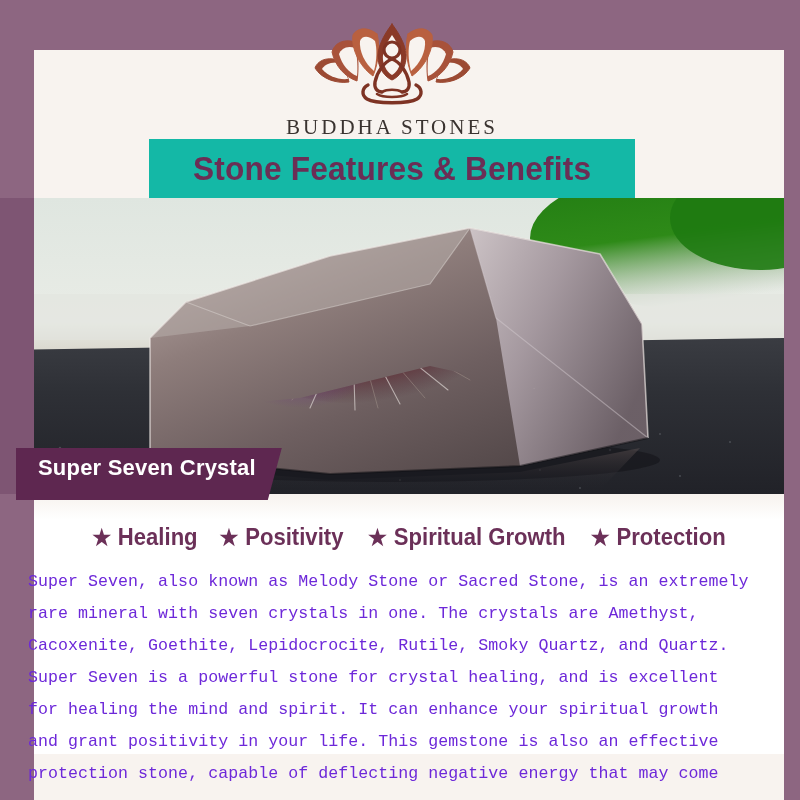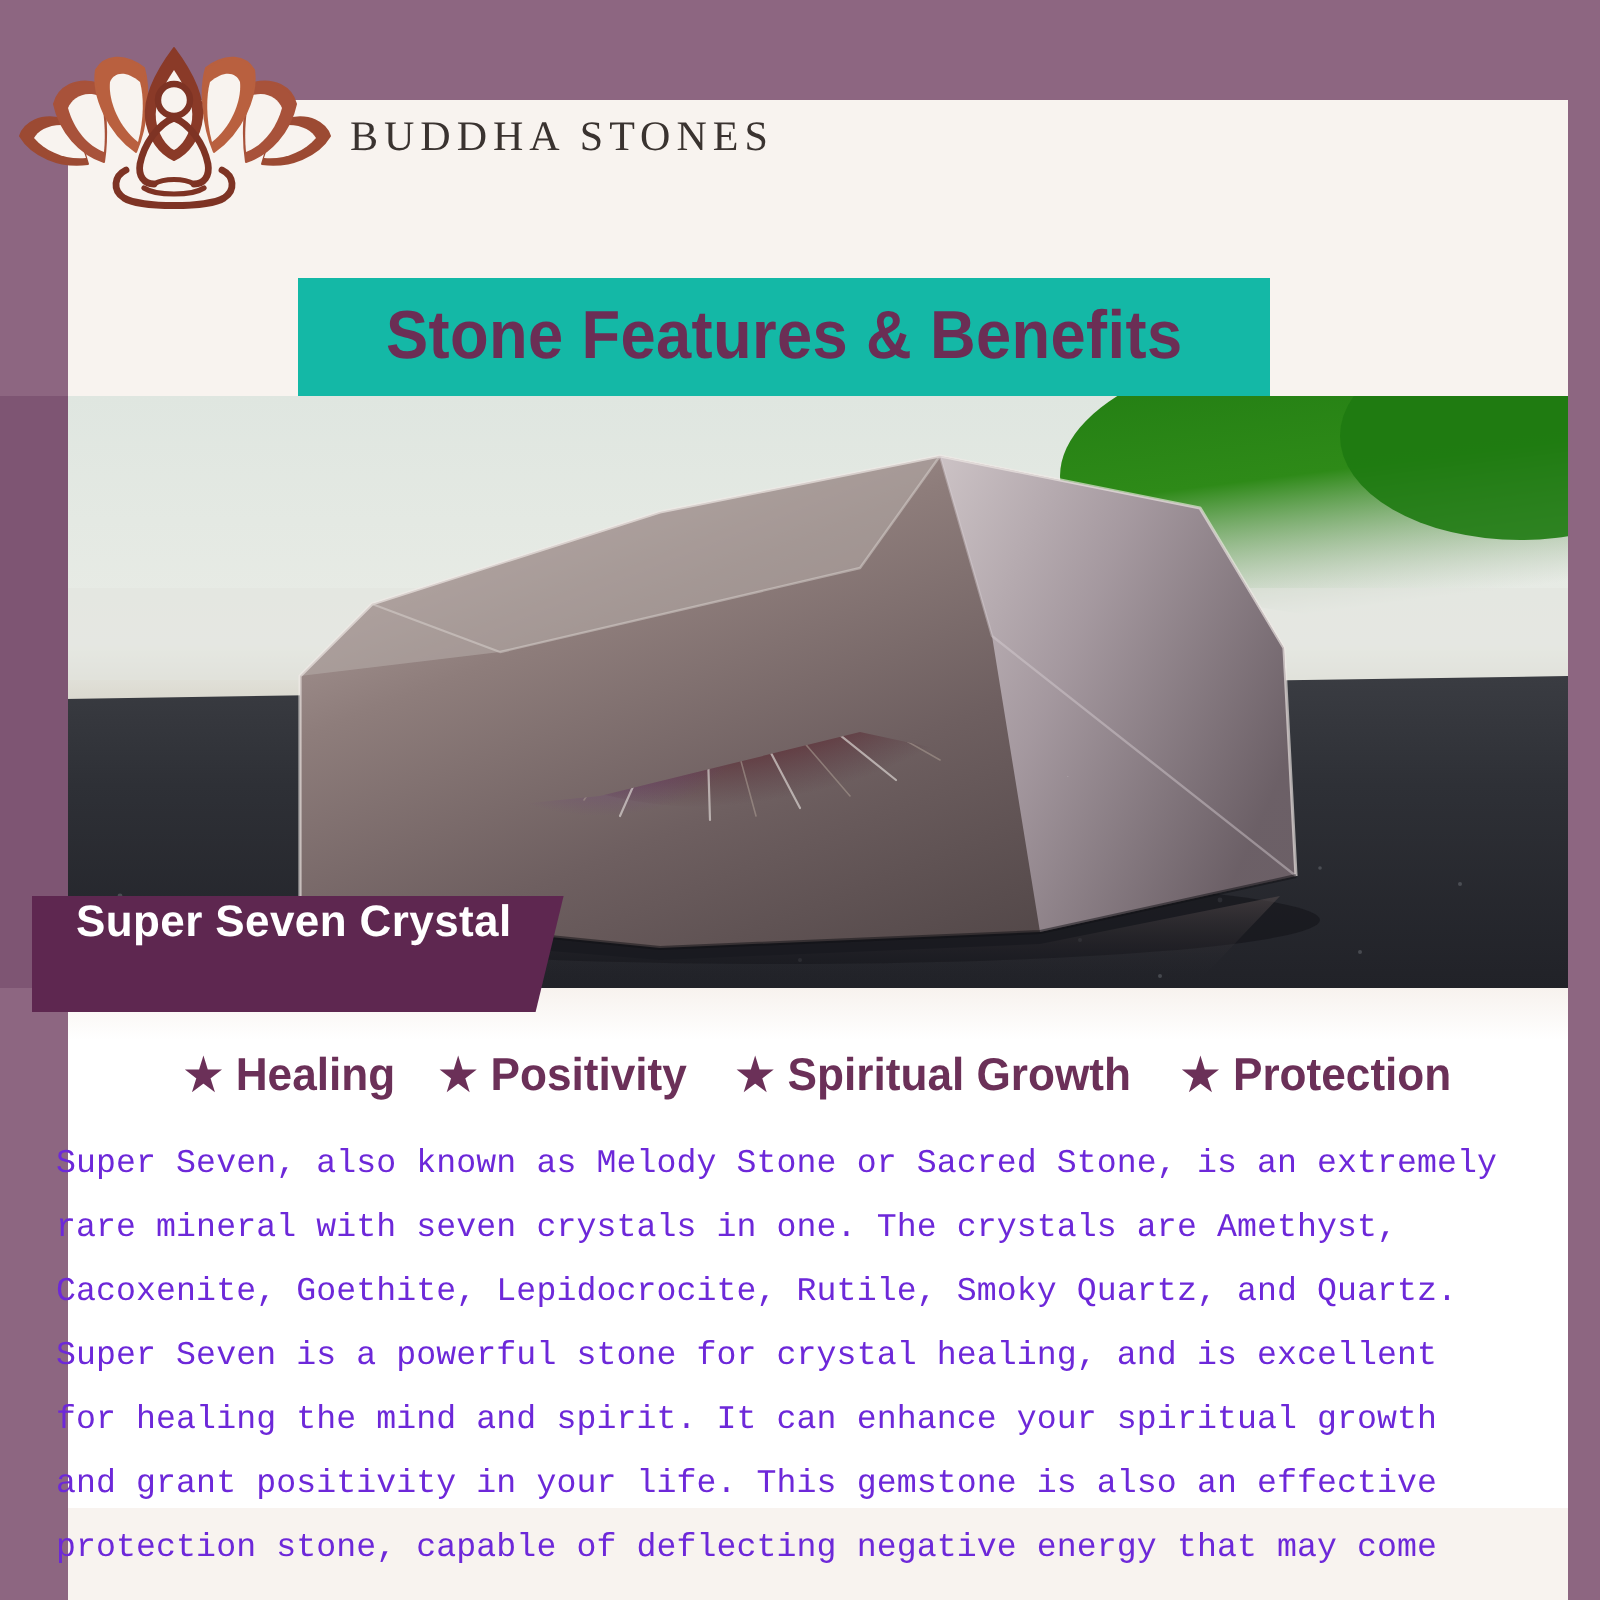--- a/index.html
+++ b/index.html
@@ -34,21 +34,21 @@
     background:#f8f3ef;
     z-index:2;
   }
 
   
   .content{position:absolute;left:0;top:0;width:800px;height:800px;z-index:5;}
 
   
   .logo-wrap{
     position:absolute;left:0;top:22px;width:784px;
-    display:flex;flex-direction:row;align-items:center;
+    display:flex;flex-direction:column;align-items:center;
   }
   .logo-mark{width:175px;height:86px;display:block;}
   .logo-text{
     margin-top:7px;
     font-family:"Liberation Serif", serif;
     font-size:21px;letter-spacing:3.0px;
     color:#3a3330;font-weight:400;
     white-space:nowrap;
   }
 
@@ -72,23 +72,23 @@
   .photo{
     position:absolute;left:0px;top:198px;width:784px;height:296px;
     overflow:hidden;
     z-index:4;
   }
   .photo svg{display:block;width:784px;height:296px;}
 
   
   .caption{
     position:absolute;left:16px;top:448px;
-    height:58px;
-    padding:0 26px 0 22px;
-    display:flex;
+    height:40px;
+    padding:0 26px 12px 22px;
+    display:flex;align-items:center;
     background:#5e2750;
     color:#ffffff;
     font-size:22px;font-weight:700;
     letter-spacing:0.2px;
     z-index:7;
     clip-path:polygon(0 0, 100% 0, calc(100% - 14px) 100%, 0 100%);
   }
 
   
   .accent-bar{

